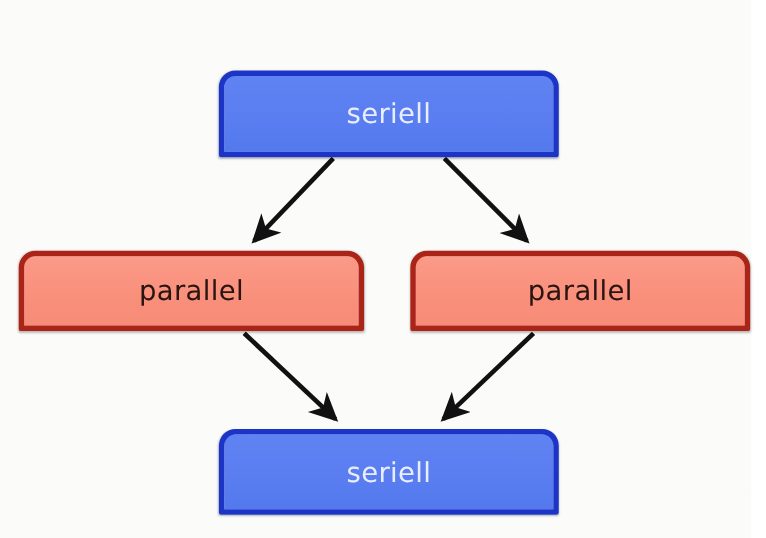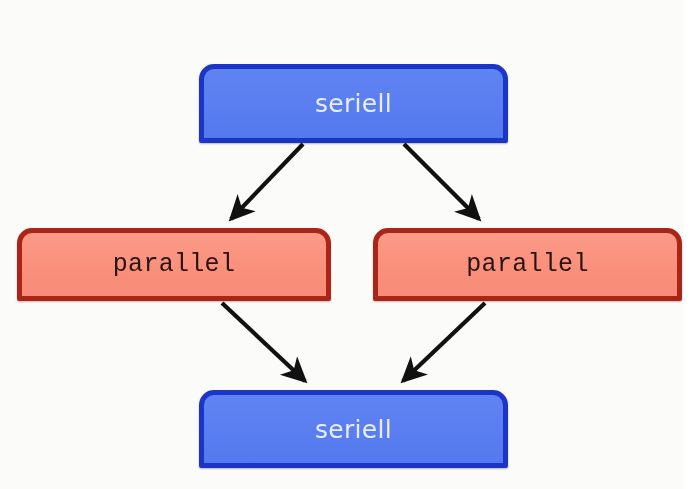--- a/index.html
+++ b/index.html
@@ -75,21 +75,20 @@
 
   
   .node-parallel {
     background: linear-gradient(180deg, #fb9a88 0%, #f9907c 55%, #f78b77 100%);
     border-color: #ab2418;
     border-width: 5px;
     box-shadow: 0 1px 2px rgba(0,0,0,0.26);
   }
   .node-parallel .node-label {
     color: #2a1412;
-    font-family: Liberation Mono, monospace;
   }
 
   
   #node-serial-top    { left: 199px; top: 64px;  width: 309px; height: 79px; }
   #node-parallel-left { left: 17px;  top: 228px; width: 314px; height: 73px; }
   #node-parallel-right{ left: 373px; top: 228px; width: 309px; height: 73px; }
   #node-serial-bottom { left: 199px; top: 390px; width: 309px; height: 78px; }
 </style>
 </head>
 <body>

